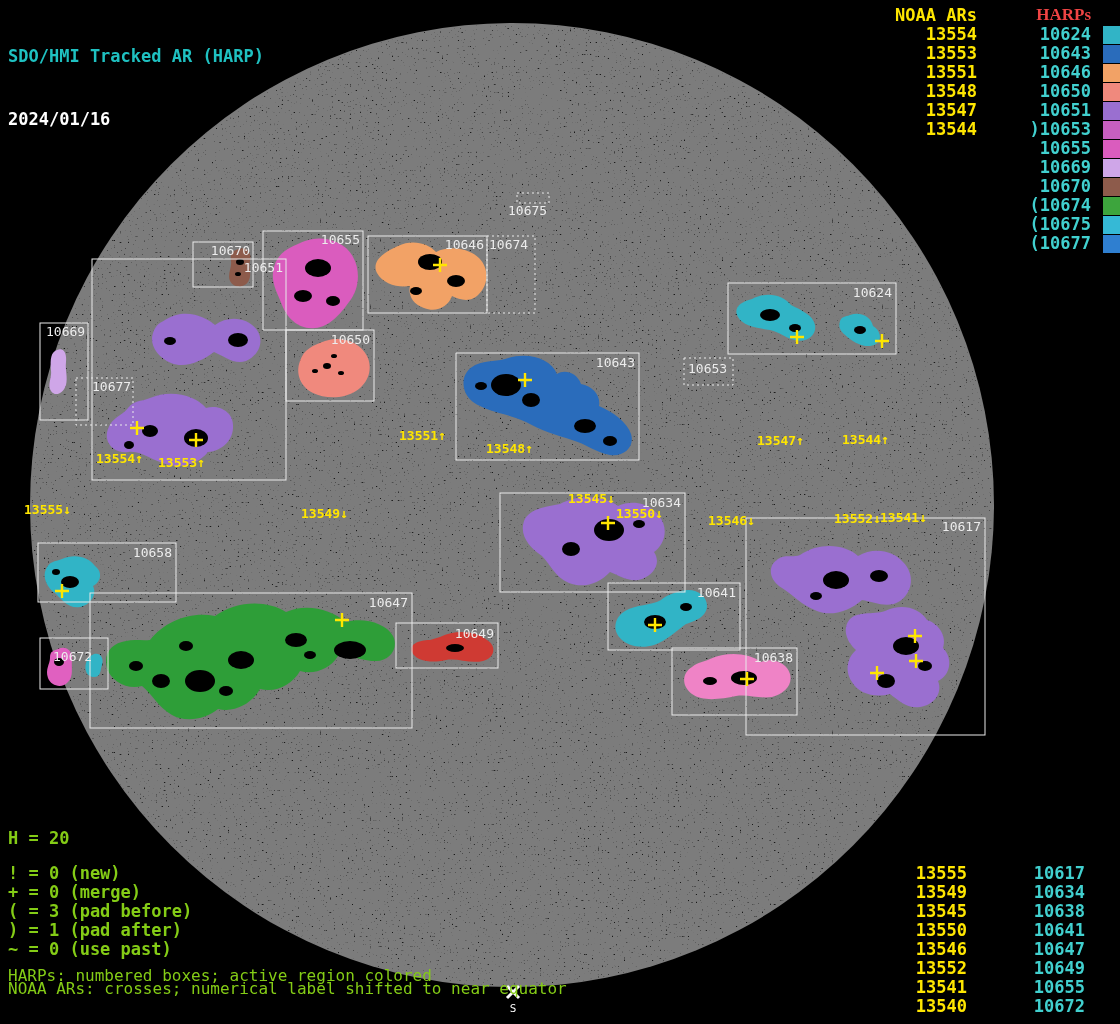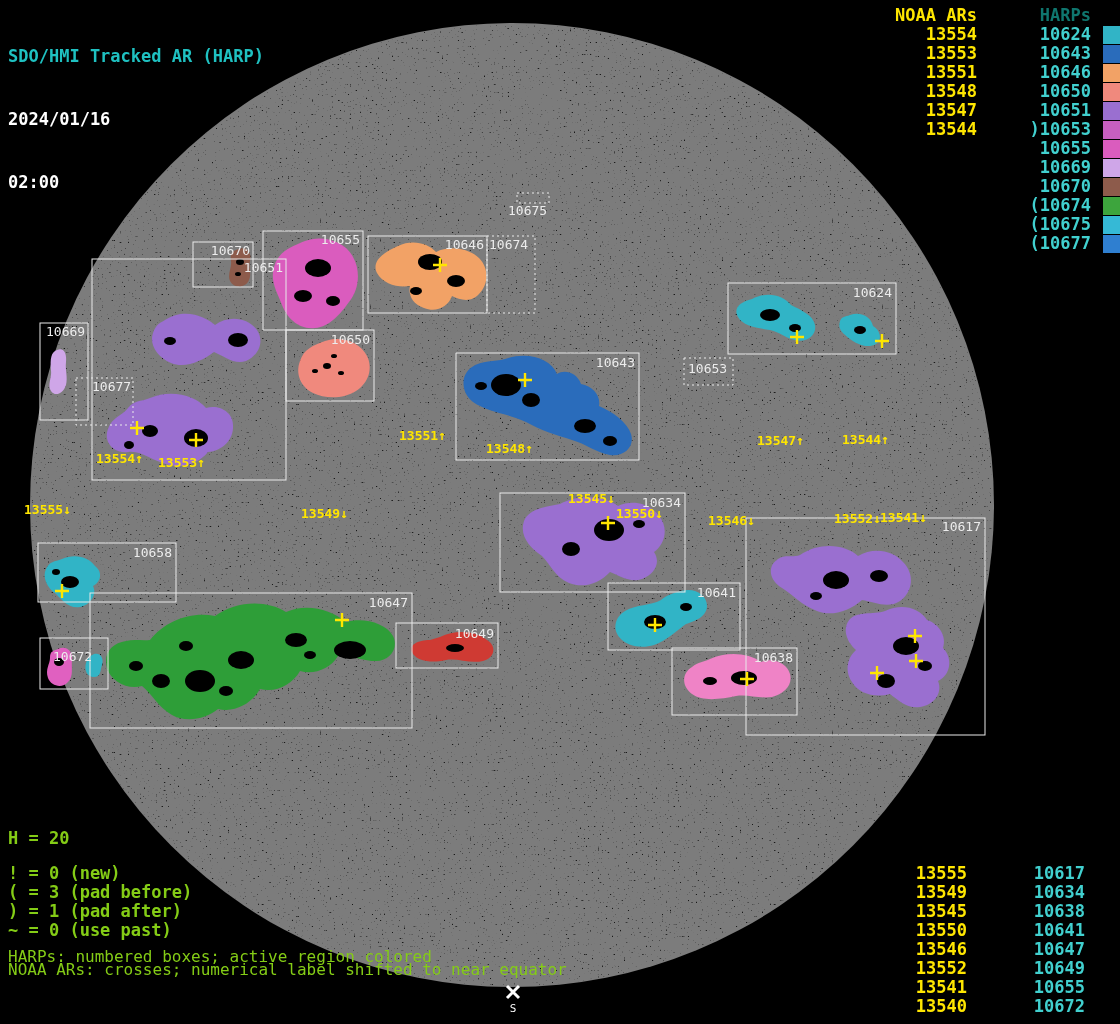--- a/index.html
+++ b/index.html
@@ -10,21 +10,21 @@
   
   .title-block{position:absolute;left:8px;top:4px;line-height:21px;font-size:17px;font-weight:700;color:#fff;white-space:pre;}
   .title-app{color:#1fc1c1;}
 
   .top-right{position:absolute;top:6px;right:0;}
   .trow{display:flex;align-items:flex-end;justify-content:flex-end;height:19px;}
   .cell{display:inline-block;text-align:right;font-size:17px;font-weight:700;white-space:pre;}
   .noaa-num{width:96px;color:#ffe600;}
   .harp-num{width:96px;color:#41d0cf;margin-left:18px;}
   .hdr-noaa{width:96px;color:#ffe600;}
-  .hdr-harp{width:96px;color:#0f766e;margin-left:18px;}
+  .hdr-harp{width:96px;color:#ef4444;margin-left:18px;font-family:Liberation Serif, serif;}
   .swatch{width:17px;height:18px;margin-left:12px;flex:0 0 17px;}
   .swatch.hidden{visibility:hidden;}
 
   .bottom-right{position:absolute;right:35px;bottom:8px;margin-top:13px;}
   .bottom-right .harp-num{margin-left:22px;}
 
   .bottom-left{position:absolute;left:8px;top:828px;color:#84cc16;}
   .hcount{font-size:17px;font-weight:700;margin-bottom:16px;white-space:pre;}
   .code-line{font-size:17px;font-weight:700;line-height:19px;white-space:pre;}
   .footnotes{margin-top:10px;}
@@ -200,21 +200,20 @@
       </g>
     <g id="g-south">
         <path d="M507,986 L519,998 M519,986 L507,998" stroke="#fff" stroke-width="3" fill="none"></path>
         <text x="513" y="1012" text-anchor="middle" class="southlabel">S</text>
       </g>
   </svg>
 
   <div class="title-block">
     <div class="title-app">SDO/HMI Tracked AR (HARP)</div>
     <div>2024/01/16</div>
-    <div>02:00</div>
   </div>
 
   <div class="top-right">
     <div class="trow">
       <span class="cell hdr-noaa">NOAA ARs</span>
       <span class="cell hdr-harp">HARPs</span>
       <span class="swatch hidden"></span>
     </div>
     <div id="legend-rows">
         <div class="trow">
@@ -277,20 +276,21 @@
           <span class="cell harp-num">(10677</span>
           <span class="swatch" style="background: rgb(47, 127, 208);"></span>
         </div>
       </div>
   </div>
 
   <div class="bottom-left">
     <div class="hcount">H = 20</div>
     <div id="codes">
         <div class="code-line">! = 0 (new)</div>
+        <div class="code-line">+ = 0 (merge)</div>
         <div class="code-line">( = 3 (pad before)</div>
         <div class="code-line">) = 1 (pad after)</div>
         <div class="code-line">~ = 0 (use past)</div>
       </div>
     <div class="footnotes" id="footnotes">
         <div class="foot-line">HARPs: numbered boxes; active region colored</div>
         <div class="foot-line">NOAA ARs: crosses; numerical label shifted to near equator</div>
       </div>
   </div>
 

